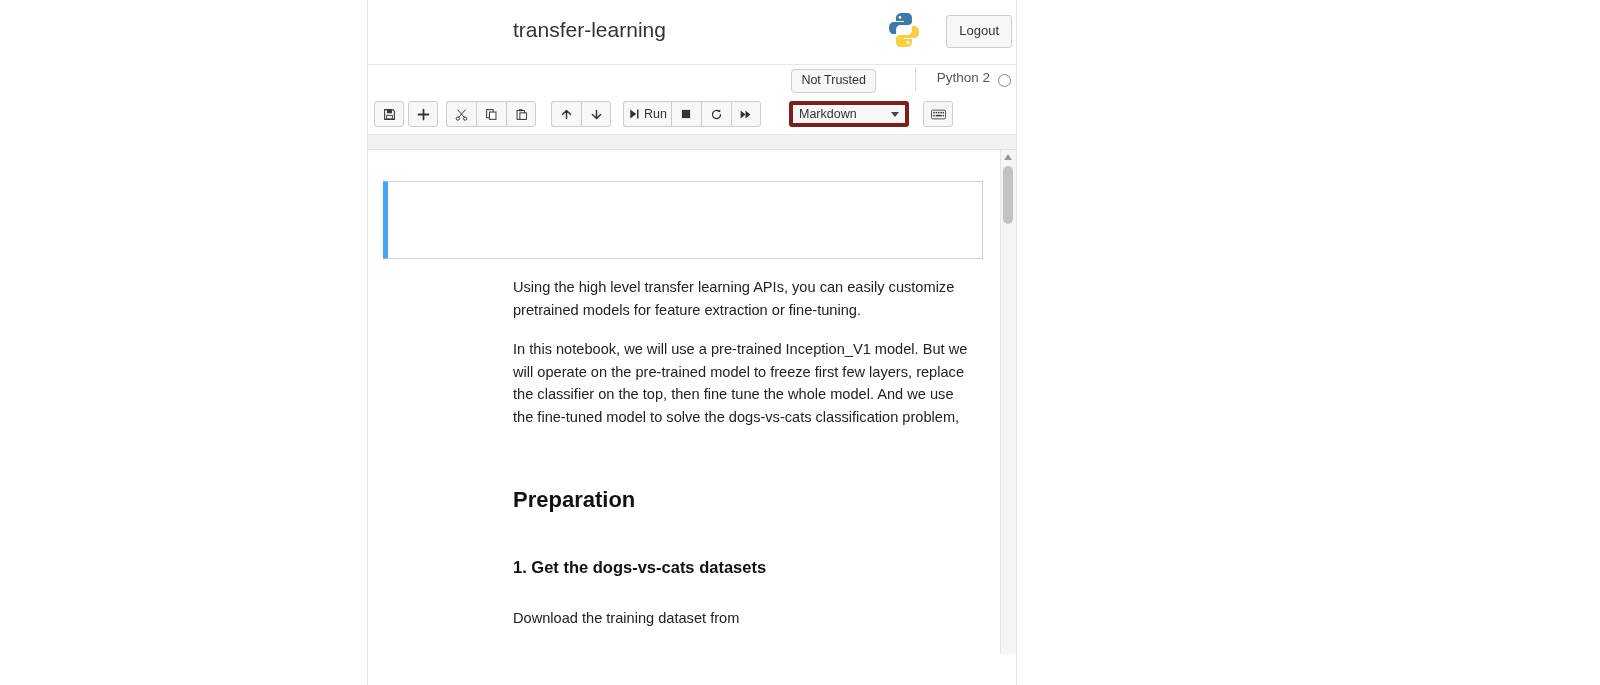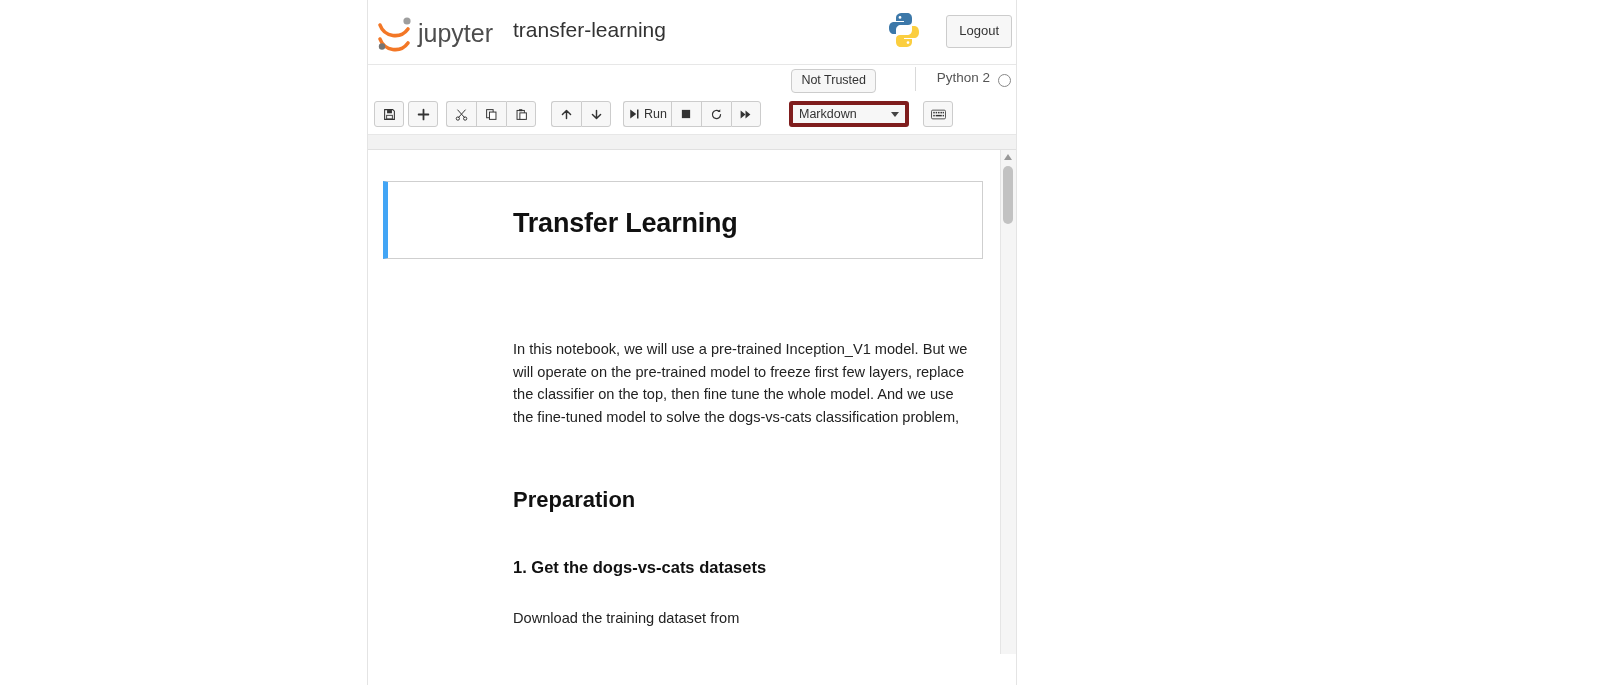--- a/index.html
+++ b/index.html
@@ -296,31 +296,20 @@
     color: #111111;
   }
 </style>
 </head>
 <body>
 
 <div id="app">
 
   <div class="nb-header">
 
-    <div class="logo">
-      <svg width="130" height="40" viewBox="0 0 130 40">
-        <g>
-          <path d="M6 12 A16 16 0 0 0 34 16" stroke="#f37726" stroke-width="3.6" fill="none" stroke-linecap="round"></path>
-          <path d="M34 30 A16 16 0 0 1 6 26" stroke="#f37726" stroke-width="3.6" fill="none" stroke-linecap="round"></path>
-          <circle cx="33" cy="8" r="3.6" fill="#9e9e9e"></circle>
-          <circle cx="8" cy="33.5" r="3.2" fill="#757575"></circle>
-        </g>
-        <text x="44" y="29" font-family="Liberation Sans, sans-serif" font-size="25" fill="#4d4d4d">jupyter</text>
-      </svg>
-    </div>
 
     <div class="nb-title">transfer-learning</div>
 
     <div class="py-logo">
       <svg width="36" height="40" viewBox="0 0 36 40">
         <path d="M17 3c-5 0-7 2-7 5v3h8v1H8c-3 0-5 2-5 6s2 6 5 6h2v-4c0-3 2-5 5-5h7c2 0 4-1 4-4V8c0-3-2-5-5-5zm-3 3a1.4 1.4 0 1 1 0 2.8A1.4 1.4 0 0 1 14 6z" fill="#3c78a9"></path>
         <path d="M19 37c5 0 7-2 7-5v-3h-8v-1h10c3 0 5-2 5-6s-2-6-5-6h-2v4c0 3-2 5-5 5h-7c-2 0-4 1-4 4v3c0 3 2 5 5 5zm3-3a1.4 1.4 0 1 1 0-2.8 1.4 1.4 0 0 1 0 2.8z" fill="#fbce3f"></path>
       </svg>
     </div>
 
@@ -443,22 +432,22 @@
   </div>
 
   <div class="nb-gap"></div>
 
   <div class="nb-body">
 
     <div class="cells">
 
       <div class="cell-selected"></div>
 
-      <div class="md-title" style="top:58px">Transfer Learning</div>
-
+
+      <div class="md-text" style="top:126px">Using the high level transfer learning APIs, you can easily customize pretrained models for feature extraction or fine-tuning.</div>
 
       <div class="md-text" style="top:188px">In this notebook, we will use a pre-trained Inception_V1 model. But we will operate on the pre-trained model to freeze first few layers, replace the classifier on the top, then fine tune the whole model. And we use the fine-tuned model to solve the dogs-vs-cats classification problem,</div>
 
       <div class="md-h2" style="top:337px">Preparation</div>
 
       <div class="md-h3" style="top:408px">1. Get the dogs-vs-cats datasets</div>
 
       <div class="md-text" style="top:457px">Download the training dataset from</div>
     </div>
 

